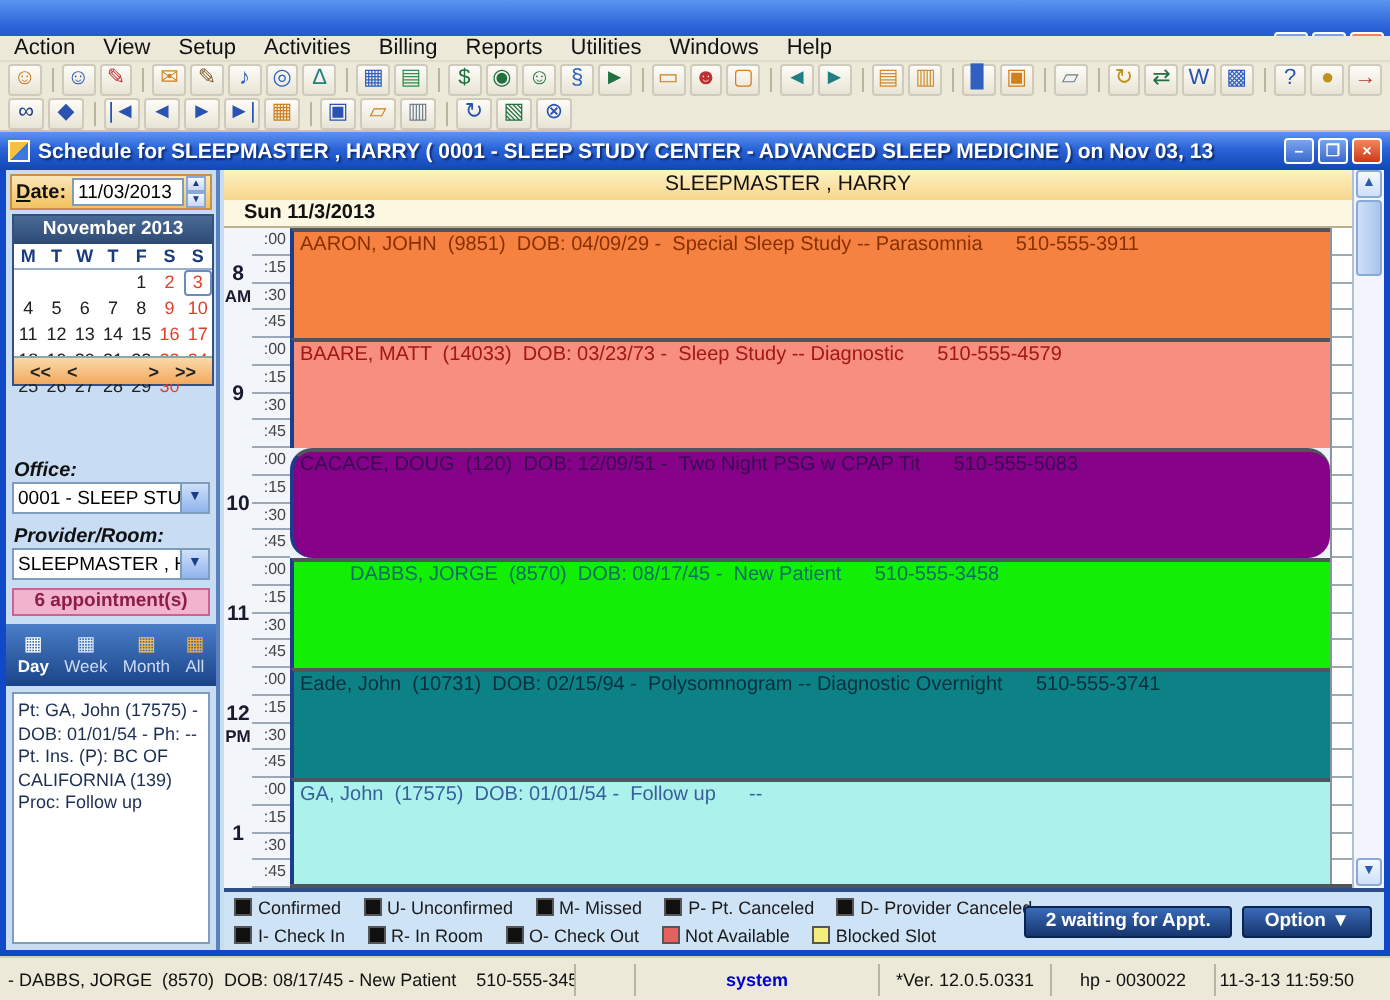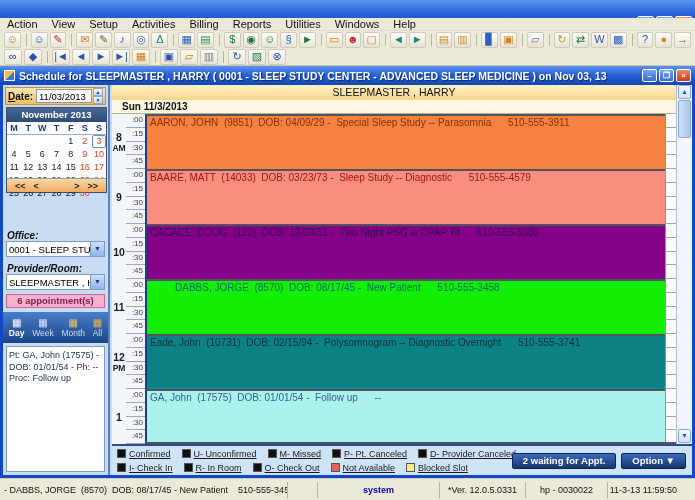--- a/index.html
+++ b/index.html
@@ -115,21 +115,21 @@
 
   .vscroll { position:absolute; right:0; top:0; width:16px; height:359px; background:#f2f6fc; border-left:1px solid #b0c0d8; }
   .sbtn { position:absolute; left:1px; right:1px; height:14px; background:linear-gradient(#f4f8ff,#cfe0f8);
     border:1px solid #8aa8d8; border-radius:2px; color:#2a5ab0; font-size:7px; text-align:center; line-height:12px; }
   .sbtn.up { top:0; } .sbtn.down { bottom:1px; }
   .sthumb { position:absolute; left:1px; right:1px; top:15px; height:38px;
     background:linear-gradient(90deg,#cfe0f8,#a8c4ec); border:1px solid #8aa8d8; border-radius:2px; }
 
   .legend { position:absolute; left:0; right:0; bottom:0; height:31px; background:#cfe3f7; border-top:2px solid #2c4f8c; }
   .lrow { display:flex; align-items:center; height:13px; padding-left:5px; gap:11px; margin-top:1px; }
-  .litem { display:inline-flex; align-items:center; gap:3px; font-size:9px; color:#1a1a1a; white-space:nowrap;text-decoration:underline; }
+  .litem { display:inline-flex; align-items:center; gap:3px; font-size:9px; color:#1a1a1a; white-space:nowrap; }
   .sw { width:9px; height:9px; border:1px solid #555; display:inline-block; }
   .legend-btns { position:absolute; right:6px; top:7px; display:flex; gap:5px; }
   .nav-btn { height:16px; padding:0 10px; background:linear-gradient(#3a6ab8,#16366e); border:1px solid #0a2450;
     border-radius:2px; color:#fff; font-size:9.5px; font-weight:bold; line-height:14px; }
 
   
   .statusbar { position:absolute; left:0; right:0; top:478px; height:22px; background:#ece9d8;
     border-top:1px solid #9a96884d; display:flex; align-items:center; font-size:9px; color:#111; }
   .sb-cell { height:16px; line-height:16px; border-right:1px solid #b8b4a0; padding:0 4px;
     white-space:pre; overflow:hidden; }
@@ -423,20 +423,21 @@
             <span class="vt-lbl">Month</span>
           </span>
           <span class="vtab">
             <i class="vt-ico" style="color: rgb(240, 176, 64);">▦</i>
             <span class="vt-lbl">All</span>
           </span>
         </div>
 
       <div class="pt-info">
         <div>Pt: GA, John  (17575) - DOB: 01/01/54 - Ph: --</div>
+        <div>Pt. Ins. (P): BC OF CALIFORNIA (139)</div>
         <div>Proc: Follow up</div>
       </div>
     </div>
 
     <div class="main">
       <div class="prov-header">SLEEPMASTER , HARRY</div>
       <div class="day-header">Sun 11/3/2013</div>
 
       <div class="grid">
 
@@ -492,21 +493,21 @@
                 <span class="hr">10</span>
                 <span class="ampm"></span>
               </div>
               <div class="slots">
                 <span class="slot">:00</span>
                 <span class="slot">:15</span>
                 <span class="slot">:30</span>
                 <span class="slot">:45</span>
               </div>
             </div>
-            <div class="appt" style="background: rgb(133, 2, 136);">
+            <div class="appt" style="background: rgb(133, 2, 136); border-radius: 11px;">
               <span class="appt-text" style="color: rgb(58, 10, 82);">CACACE, DOUG  (120)  DOB: 12/09/51 -  Two Night PSG w CPAP Tit      510-555-5083</span>
             </div>
             <div class="tickcol">
               <i></i>
               <i></i>
               <i></i>
               <i></i>
             </div>
           </div>
           <div class="hrow">

